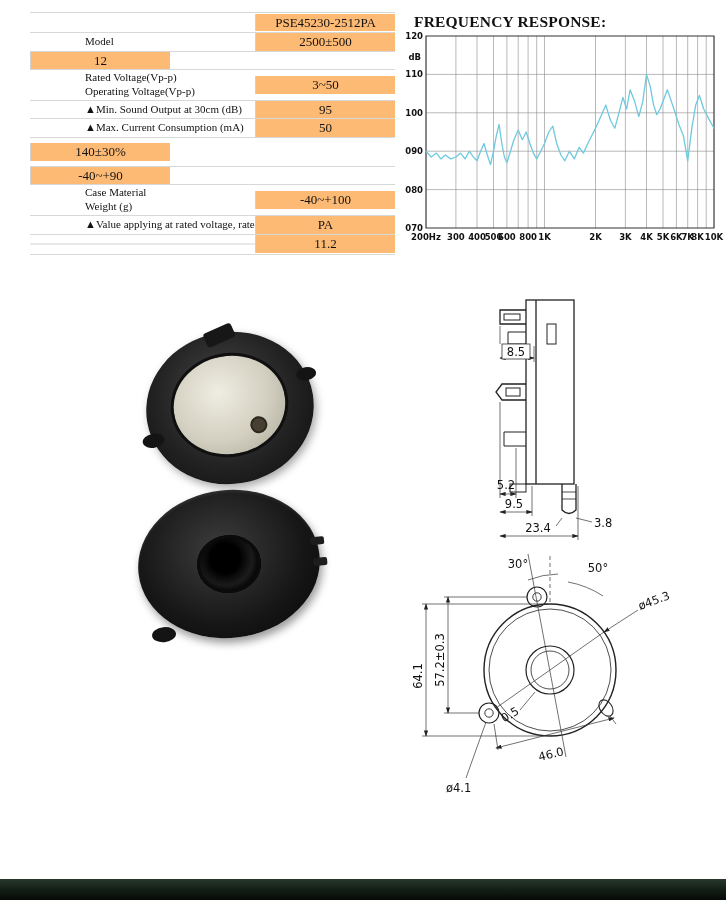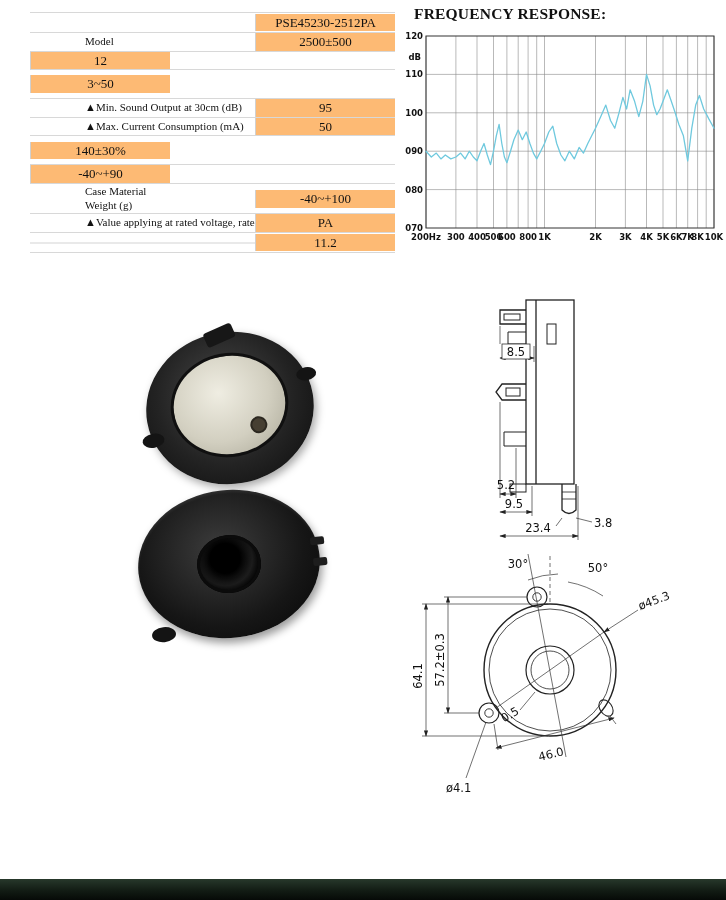--- a/index.html
+++ b/index.html
@@ -14,21 +14,21 @@
                      white-space:pre-line;}
   .spec-table .label.nowrap{white-space:nowrap;overflow:visible;}
   .spec-table .value{width:140px;text-align:center;font-size:13px;background:#fdba74;
                      border-left:1px solid #d0d0d0;padding:1px 2px;line-height:1.2;}
   .row.h-s{min-height:17px;}
   .row.h-d{min-height:28px;}
   .row.h-h{min-height:19px;}
   .row.full .label{background:#e9e9e9;}
 
   
-  .chart-title{position:absolute;left:414px;top:5px;margin:0;font-size:15.5px;font-weight:700;
+  .chart-title{position:absolute;left:414px;top:13px;margin:0;font-size:15.5px;font-weight:700;
                letter-spacing:.2px;}
   #fr-chart{position:absolute;left:396px;top:26px;}
 
   
   .photo{position:absolute;left:138px;top:328px;width:190px;height:335px;}
   .buzzer-top{position:absolute;left:8px;top:4px;width:168px;height:152px;border-radius:50%;
       background:radial-gradient(ellipse at 48% 42%,#4a4a4a 0%,#232323 55%,#0a0a0a 100%);
       transform:rotate(-10deg);box-shadow:2px 4px 8px rgba(0,0,0,.35);}
   .membrane{position:absolute;left:25px;top:21px;right:25px;bottom:27px;border-radius:50%;
       background:radial-gradient(ellipse at 42% 36%,#efede2 0%,#d2cfc0 55%,#a9a696 100%);
@@ -68,20 +68,22 @@
       <div class="cell value">PSE45230-2512PA</div>
     </div>
     <div class="row h-s">
       <div class="cell label">Model</div>
       <div class="cell value">2500±500</div>
     </div>
     <div class="row h-s">
       <div class="cell value">12</div>
     </div>
     <div class="row h-d">
+      <div class="cell label">Rated Voltage(Vp-p)
+Operating Voltage(Vp-p)</div>
       <div class="cell value">3~50</div>
     </div>
     <div class="row h-s">
       <div class="cell label">▲Min. Sound Output at 30cm (dB)</div>
       <div class="cell value">95</div>
     </div>
     <div class="row h-s">
       <div class="cell label">▲Max. Current Consumption (mA)</div>
       <div class="cell value">50</div>
     </div>

